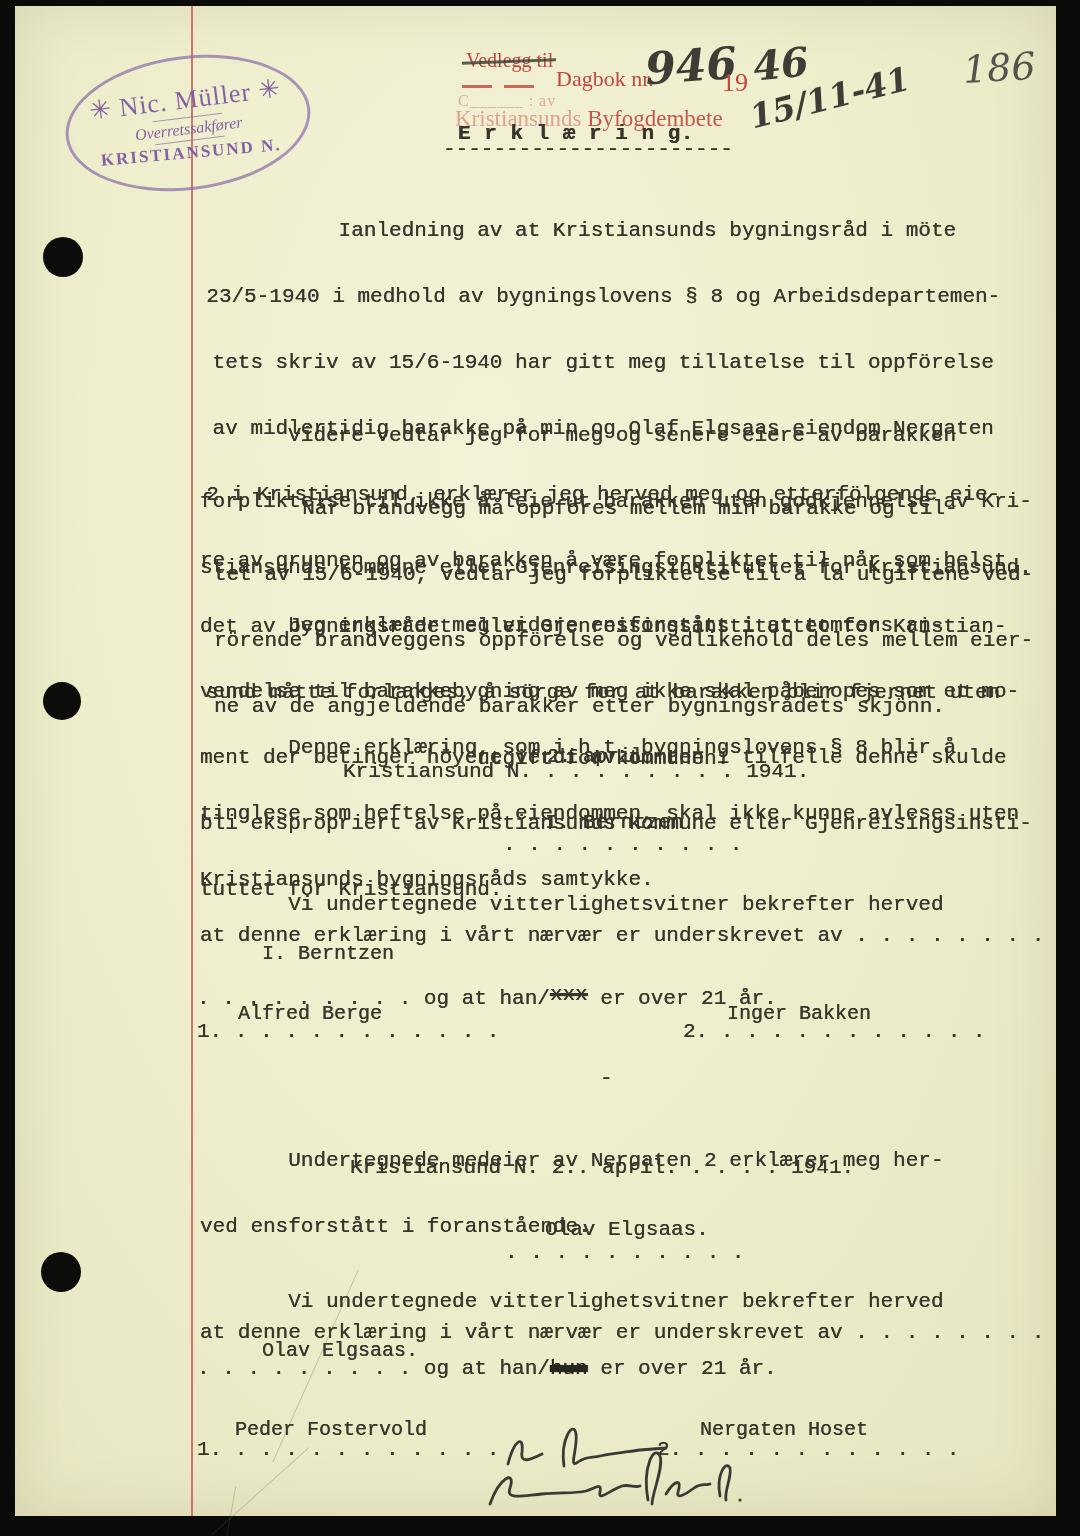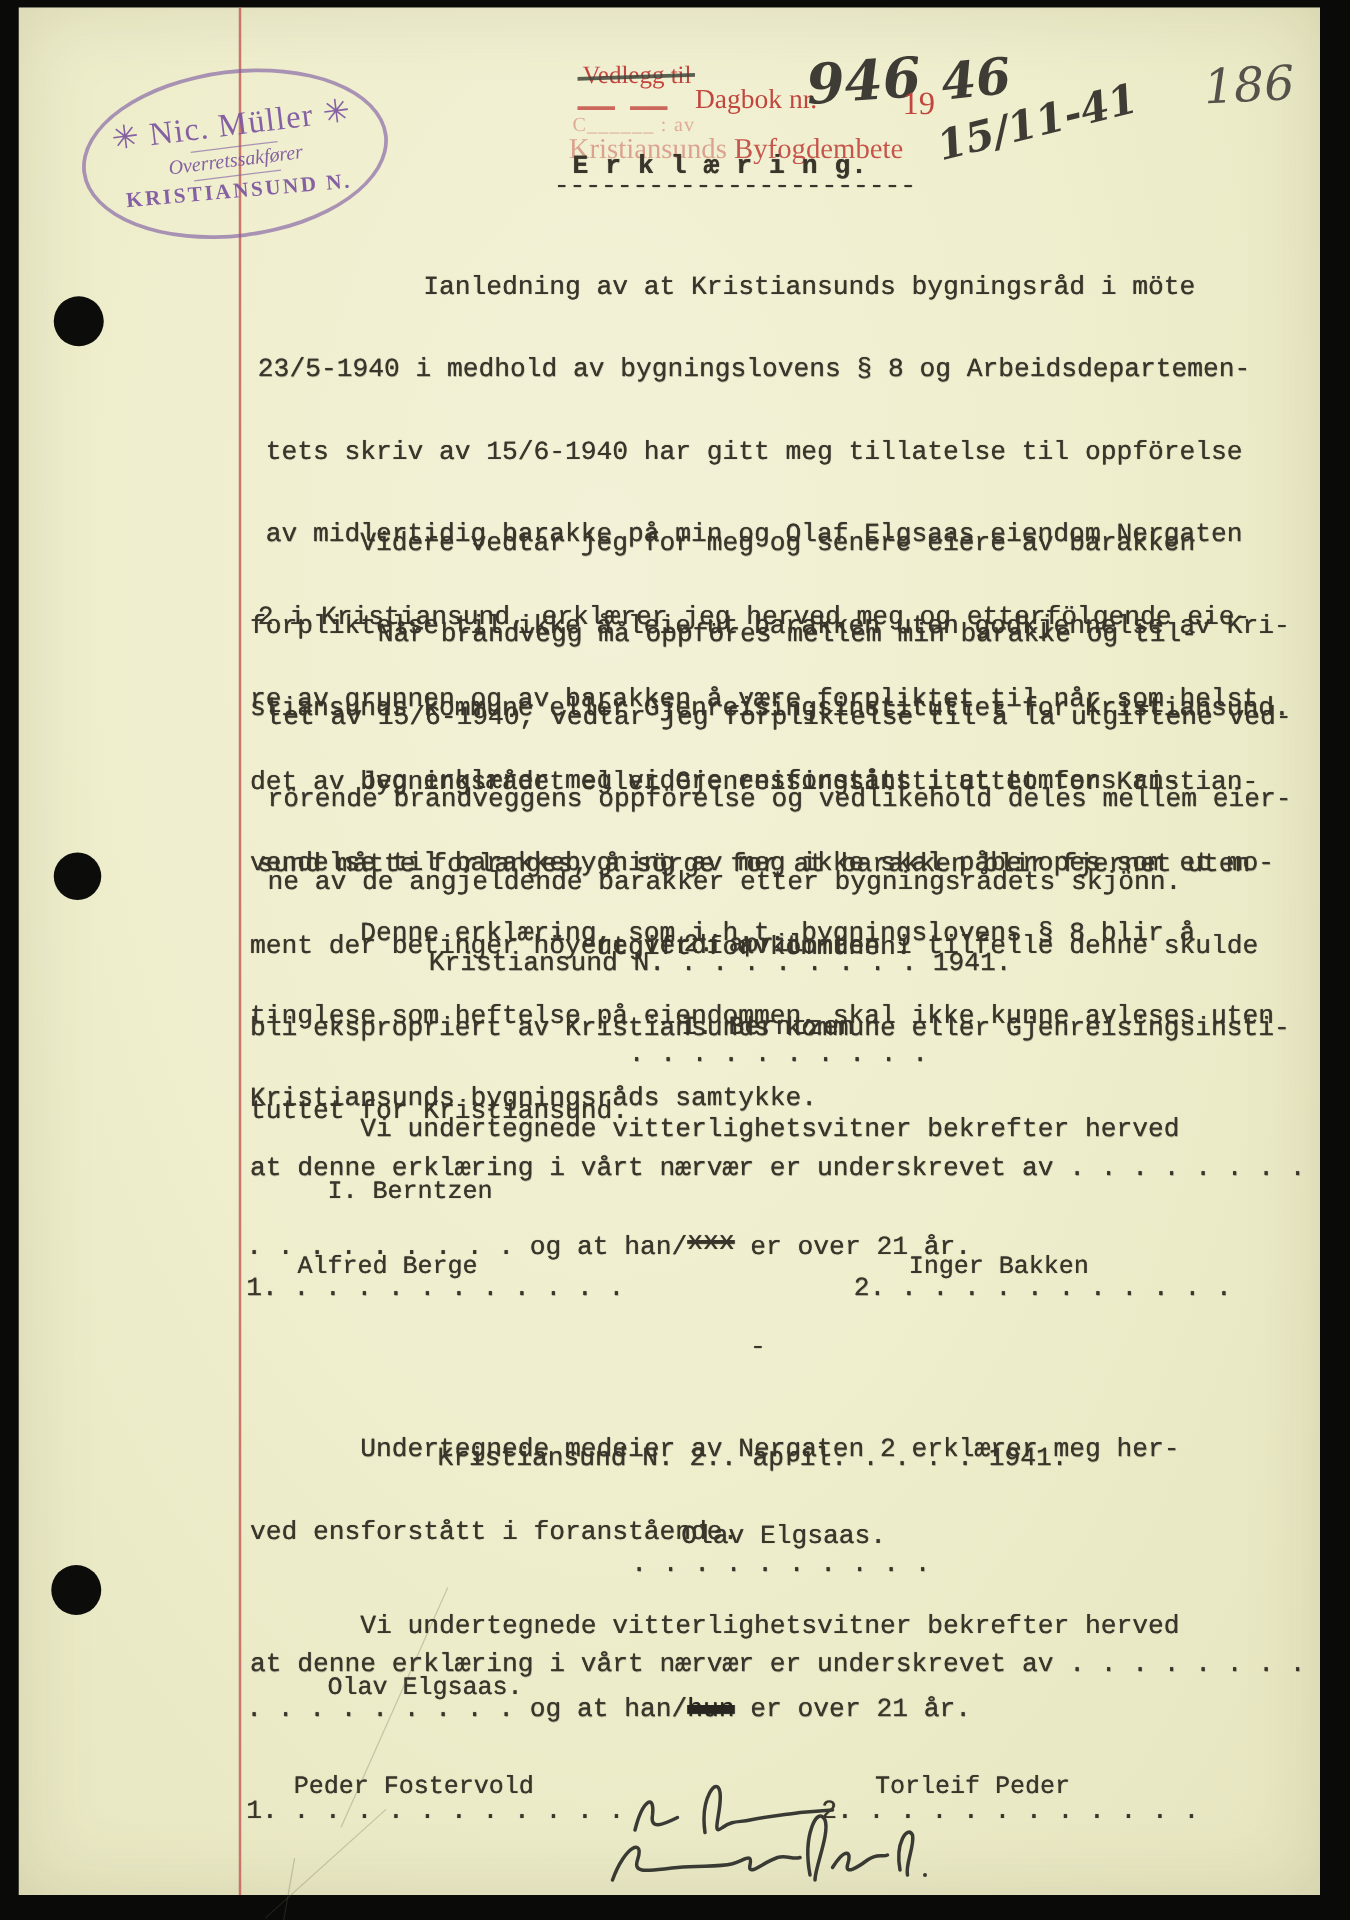--- a/index.html
+++ b/index.html
@@ -141,21 +141,21 @@
     <div class="tw" style="left:530px;top:1213px;">Olav Elgsaas.</div>
     <div class="tw" style="left:490px;top:1236px;">. . . . . . . . . .</div>
 
     <div class="tw" style="left:185px;top:1285px;">       Vi undertegnede vitterlighetsvitner bekrefter herved</div>
     <div class="tw" style="left:185px;top:1316px;">at denne erklæring i vårt nærvær er underskrevet av . . . . . . . .</div>
     <div class="tw tw-sm" style="left:247px;top:1334px;">Olav Elgsaas.</div>
     <div class="tw" style="left:182px;top:1352px;"><span>. . . . . . . . . </span><span>og at han/</span><span class="struck-heavy">hun</span><span> er over 21 år.</span></div>
 
     <div class="tw tw-sm" style="left:220px;top:1413px;">Peder Fostervold</div>
     <div class="tw" style="left:182px;top:1433px;">1. . . . . . . . . . . .</div>
-    <div class="tw tw-sm" style="left:685px;top:1413px;">Torleif Peder</div>
+    <div class="tw tw-sm" style="left:685px;top:1413px;">Nergaten Hoset</div>
     <div class="tw" style="left:642px;top:1433px;">2. . . . . . . . . . . .</div>
 
     <svg style="left:465px;top:1398px;" width="310" height="115" viewBox="0 0 310 115">
       <g fill="none" stroke="#3a3a34" stroke-width="2.8" stroke-linecap="round">
         <path d="M 28 60 C 34 36 44 30 42 48 C 40 60 50 56 62 50"></path>
         <path d="M 84 62 C 80 34 94 16 96 30 C 98 44 88 66 98 58 C 106 52 112 54 120 52 C 134 49 146 48 160 46 L 186 44"></path>
         <path d="M 10 100 C 20 72 36 66 30 84 C 26 96 40 92 62 90 C 80 88 94 90 106 87 C 116 84 122 78 120 88 C 118 98 130 86 142 82 C 150 80 154 84 160 82"></path>
         <path d="M 168 96 C 162 64 174 40 180 52 C 184 62 172 90 172 100"></path>
         <path d="M 186 90 C 196 74 202 76 198 88 C 196 96 206 90 214 84 C 222 78 226 82 230 80"></path>
         <path d="M 240 92 C 236 70 246 56 250 64 C 252 72 244 88 246 96"></path>

